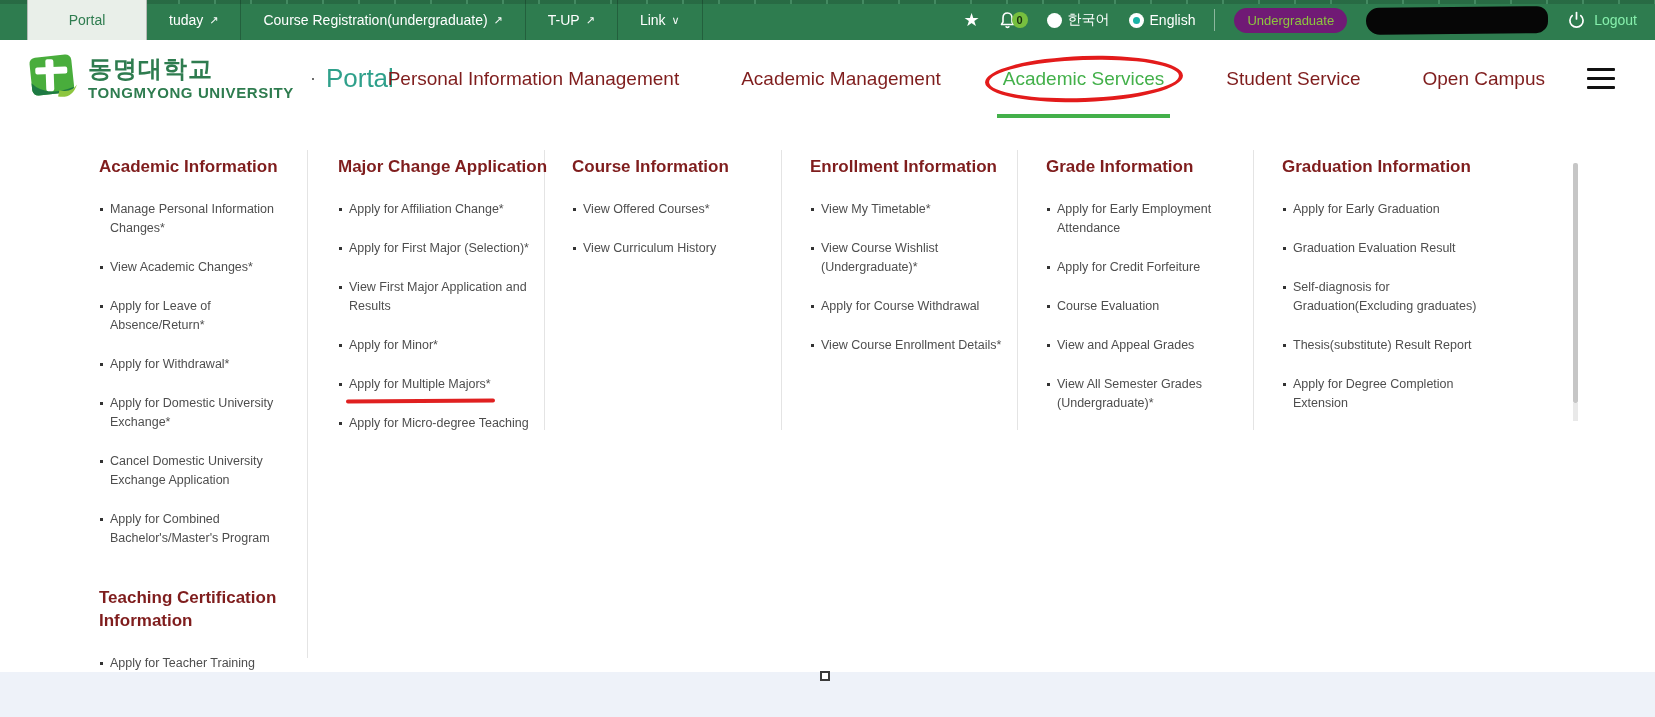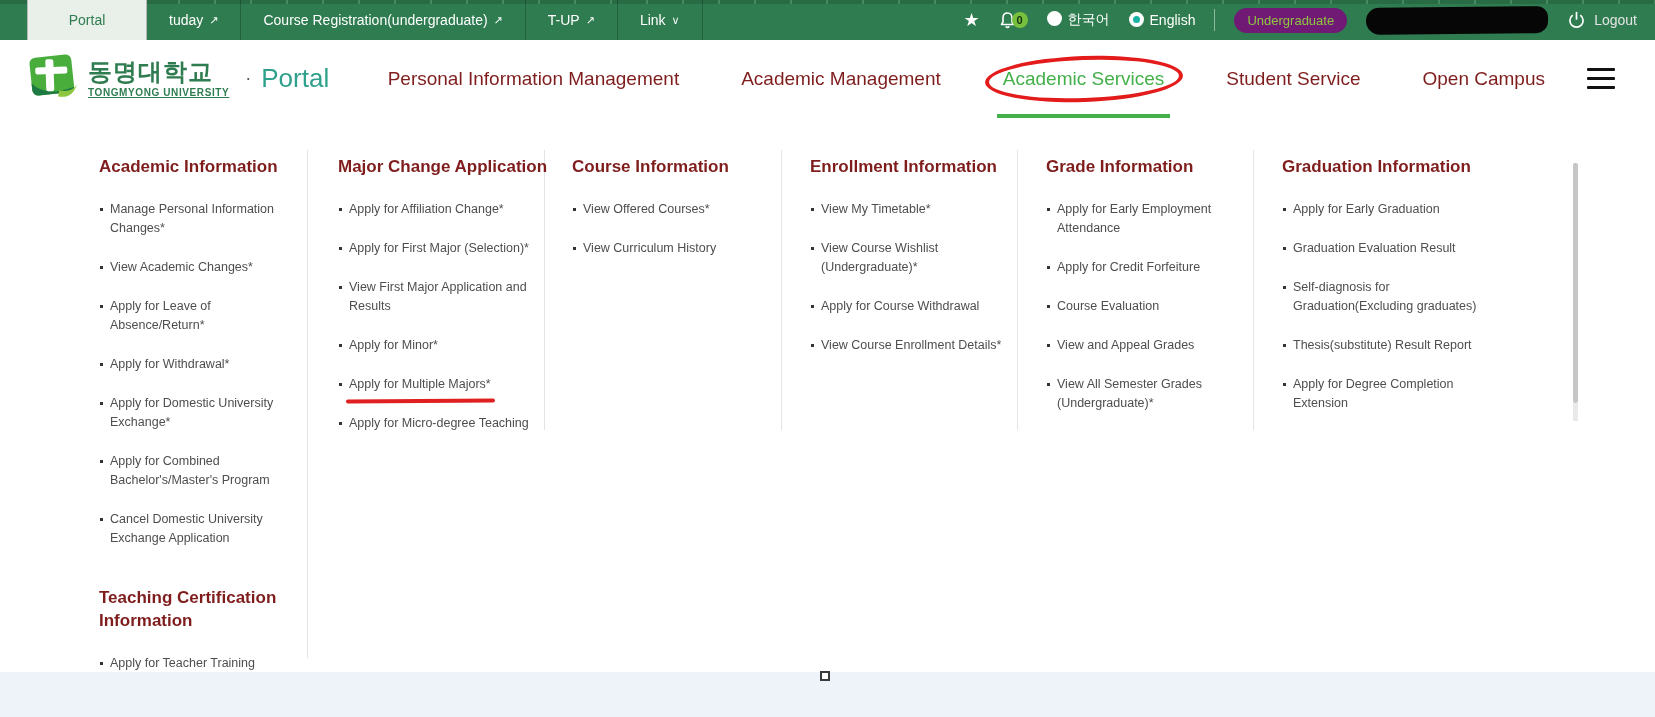--- a/index.html
+++ b/index.html
@@ -16,35 +16,35 @@
          padding:0 22px; color:#ffffff; font-size:14px; cursor:pointer;
          border-right:1px solid rgba(0,0,0,0.22); }
   .tab:first-child { border-left:1px solid rgba(0,0,0,0.22); }
   .tab.active { background:#e9efe9; color:#2e7c4f; width:120px; font-weight:400; }
   .tab .arr { font-size:11px; opacity:0.95; }
   .topbar-right { position:absolute; right:18px; top:0; height:40px; display:flex; align-items:center; gap:19px; z-index:2; }
   .star { color:#fff; font-size:18px; line-height:1; cursor:pointer; }
   .bell-wrap { position:relative; display:flex; align-items:center; cursor:pointer; }
   .badge { display:inline-flex; align-items:center; justify-content:center; width:16px; height:16px;
            border-radius:50%; background:#76bf3f; color:#17320f; font-size:11px; font-weight:bold; margin-left:-4px; }
-  .lang { display:flex; gap:6px; color:#fff; font-size:14px; cursor:pointer; }
+  .lang { display:flex; align-items:center; gap:6px; color:#fff; font-size:14px; cursor:pointer; }
   .dot-solid { width:15px; height:15px; border-radius:50%; background:#fff; }
   .dot-ring { width:15px; height:15px; border-radius:50%; background:#fff; display:flex; align-items:center; justify-content:center; }
   .dot-ring i { width:7px; height:7px; border-radius:50%; background:#19b3a6; }
   .vdiv { width:1px; height:22px; background:rgba(255,255,255,0.45); }
   .pill { background:#701a75; color:#8dc63f; font-size:13px; padding:5px 13px; border-radius:14px; }
   .redacted { width:182px; height:27px; background:#060606; border-radius:13px 11px 12px 14px; transform:rotate(-0.6deg); }
-  .logout { display:flex; align-items:center; gap:8px; color:#e5e5e5; font-size:14px; cursor:pointer; }
+  .logout { display:flex; align-items:center; gap:8px; color:#86efac; font-size:14px; cursor:pointer; }
 
   
   .header { position:absolute; left:0; top:40px; width:1655px; height:90px; background:#fff; border-bottom:1px solid #e2e2e2; }
   .brand { position:absolute; left:24px; top:11px; display:flex; align-items:center; cursor:pointer; }
   .brand-text { margin-left:8px; }
   .brand-kr { color:#2e7c4f; font-size:24px; font-weight:bold; letter-spacing:1px; line-height:26px; }
-  .brand-en { color:#2e7c4f; font-size:10px; font-weight:bold; letter-spacing:0.6px; margin-top:2px;text-decoration:underline; }
+  .brand-en { color:#2e7c4f; font-size:15px; font-weight:bold; letter-spacing:0.6px; margin-top:2px; }
   .brand-portal { margin-left:16px; color:#2fa08b; font-size:26px; display:flex; align-items:center; gap:10px; }
   .brand-portal .mid-dot { font-size:18px; color:#555; }
   .mainnav { position:absolute; right:110px; top:0; height:78px; display:flex; align-items:center; gap:62px; }
   .nav-item { position:relative; height:78px; display:flex; align-items:center; font-size:19px; color:#7f1d1d; cursor:pointer; white-space:nowrap; }
   .nav-item.active { color:#43b04a; }
   .nav-item.active::before { content:''; position:absolute; left:-6px; right:-6px; bottom:0; height:4px; background:#43b04a; }
   .nav-item.circled::after { content:''; position:absolute; left:-18px; right:-18px; top:16px; bottom:16px;
        border:4px solid #e31b1b; border-radius:50%; transform:rotate(-2deg); pointer-events:none; }
   .burger { position:absolute; right:40px; top:28px; width:28px; cursor:pointer; }
   .burger span { display:block; height:3px; background:#111; margin-bottom:6px; border-radius:1px; }
@@ -186,24 +186,24 @@
       <h3>Academic Information</h3>
       <ul>
         <li class="mi"><span class="lbl">Manage Personal Information
 Changes*</span></li>
         <li class="mi"><span class="lbl">View Academic Changes*</span></li>
         <li class="mi"><span class="lbl">Apply for Leave of
 Absence/Return*</span></li>
         <li class="mi"><span class="lbl">Apply for Withdrawal*</span></li>
         <li class="mi"><span class="lbl">Apply for Domestic University
 Exchange*</span></li>
+        <li class="mi"><span class="lbl">Cancel Domestic University
+Exchange Application</span></li>
         <li class="mi"><span class="lbl">Apply for Combined
 Bachelor's/Master's Program</span></li>
-        <li class="mi"><span class="lbl">Cancel Domestic University
-Exchange Application</span></li>
       </ul>
       <div class="sec2">
         <h3>Teaching Certification
 Information</h3>
         <ul>
           <li class="mi"><span class="lbl">Apply for Teacher Training
 Program</span></li>
           <li class="mi"><span class="lbl">Apply for Double Major in
 Teaching Qualification</span></li>
 

